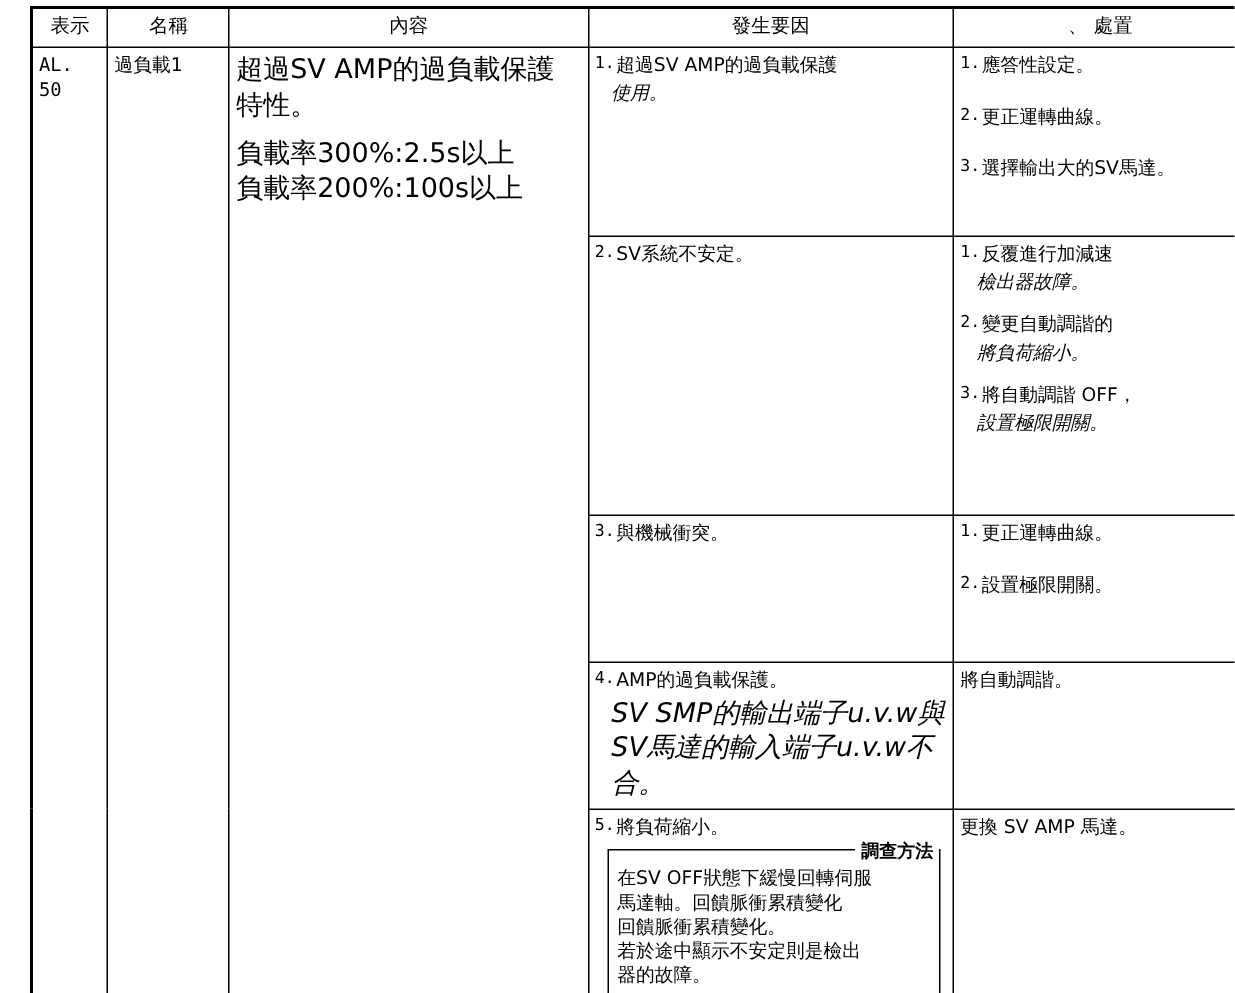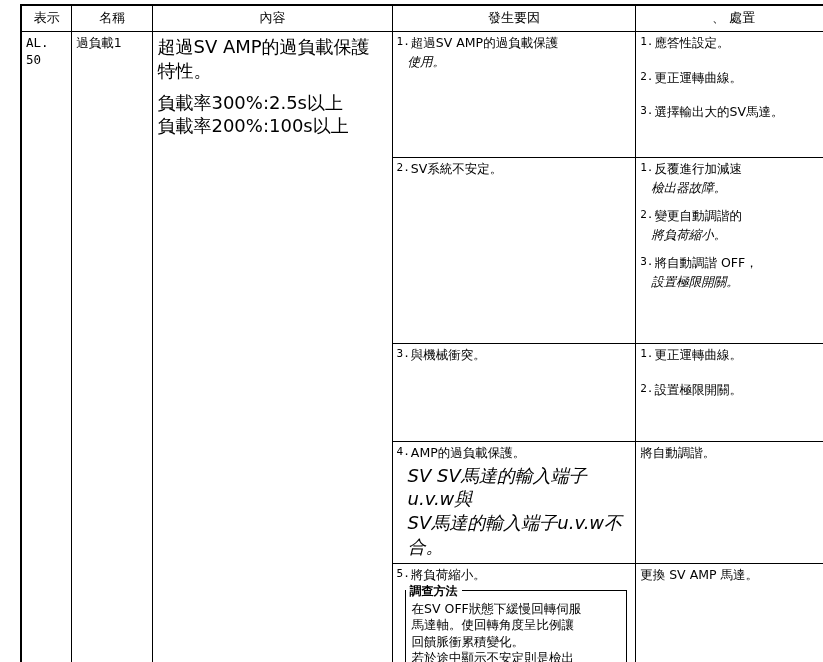--- a/index.html
+++ b/index.html
@@ -98,21 +98,21 @@
     padding: 10px 6px 6px 6px;
     margin-top: 7px;
     font-size: 12.5px;
     line-height: 1.3;
   }
   .invest-outer .legend {
     position: absolute;
     top: -8px;
     left: 0;
     right: 0;
-    text-align: left;
+    text-align: right;
   }
   .invest-outer .legend span {
     background: #fff;
     padding: 0 4px;
     font-size: 12px;
     font-weight: bold;
   }
   .invest-outer p { margin: 0; }
 
   .action-list p { margin: 0; }
@@ -243,21 +243,21 @@
         </td>
       </tr>
 
       <tr class="row-h4">
         <td>
           <div class="cause-list">
             <div class="num-item">
               <span class="n">4.</span>
               <span class="t">AMP的過負載保護。</span>
             </div>
-            <p class="sub mixed">SV SV馬達的輸入端子u.v.w與</p>
+            <p class="sub mixed">SV SMP的輸出端子u.v.w與</p>
             <p class="sub mixed">SV馬達的輸入端子u.v.w不合。</p>
           </div>
         </td>
         <td>
           <div class="action-list">
             <p>將自動調諧。</p>
           </div>
         </td>
       </tr>
 
@@ -268,21 +268,21 @@
               <span class="n">5.</span>
               <span class="t">將負荷縮小。</span>
             </div>
           </div>
           <div class="invest-wrap">
             <div class="invest-outer">
               <div class="legend">
                 <span>調查方法</span>
               </div>
               <p>在SV OFF狀態下緩慢回轉伺服</p>
-              <p>馬達軸。使回轉角度呈比例讓</p>
+              <p>馬達軸。回饋脈衝累積變化</p>
               <p>回饋脈衝累積變化。</p>
               <p>若於途中顯示不安定則是檢出</p>
               <p>器的故障。</p>
             </div>
           </div>
         </td>
         <td>
           <div class="action-list">
             <p>更換 SV AMP 馬達。</p>
           </div>

